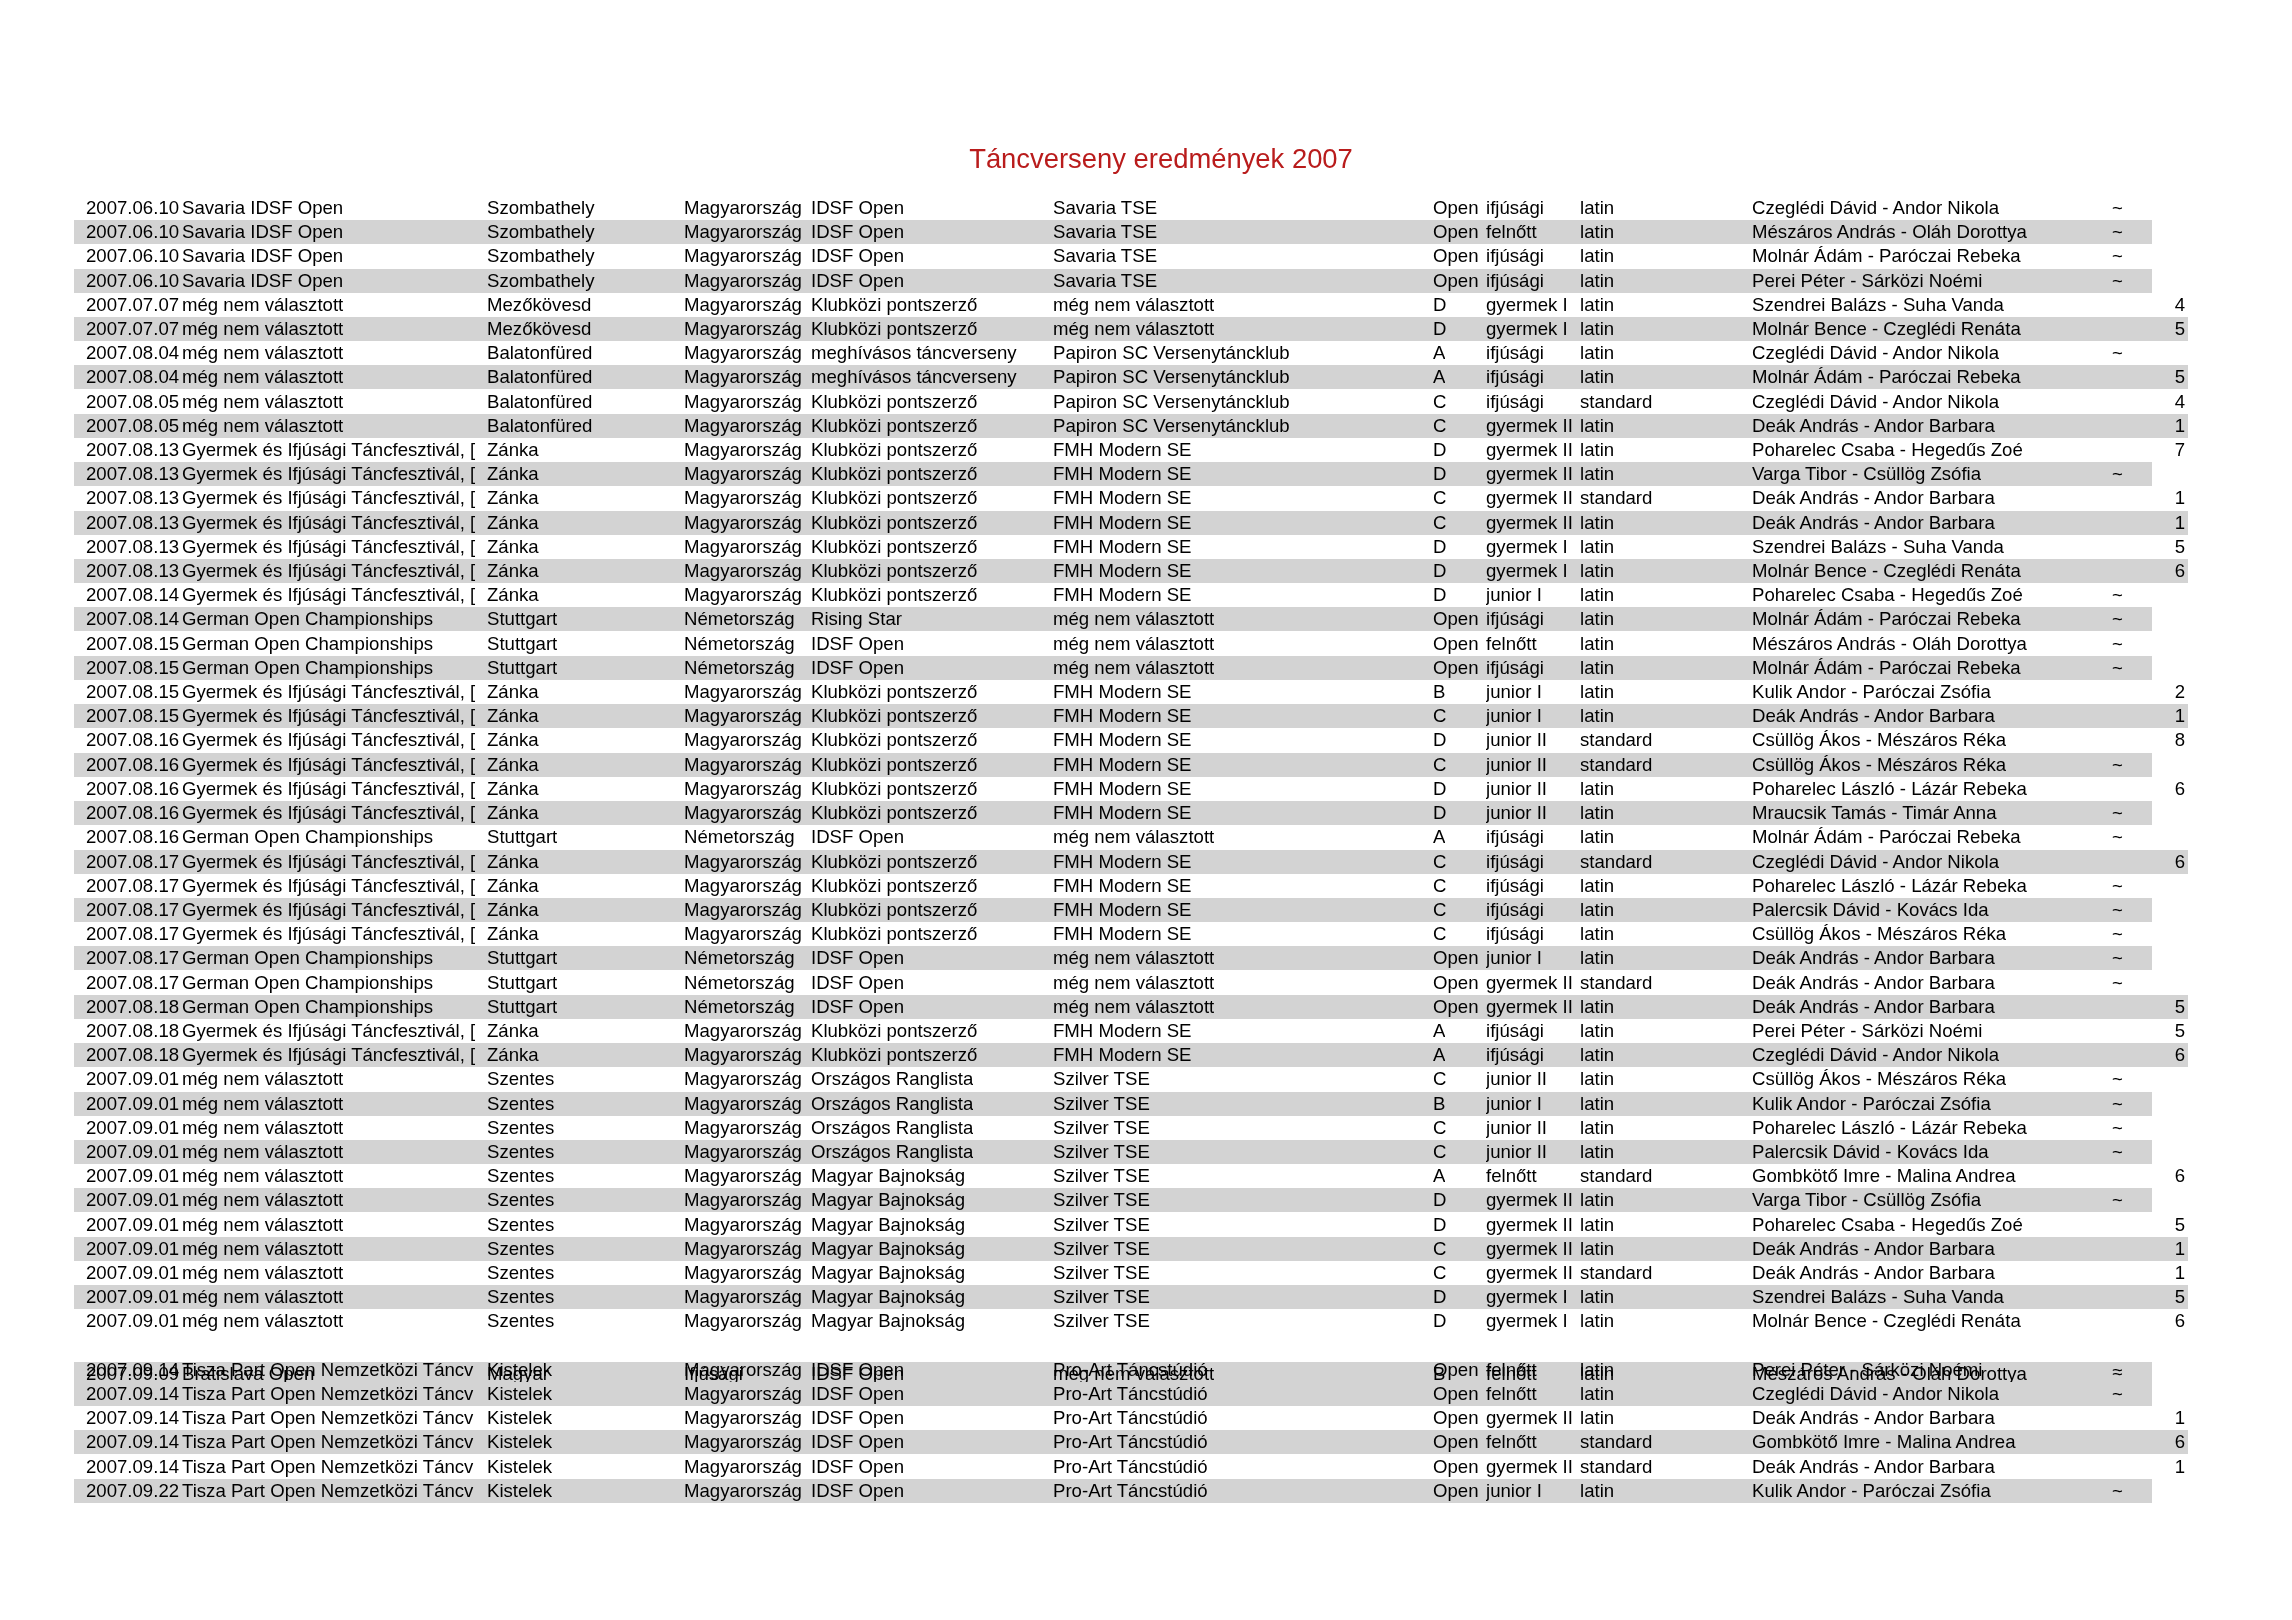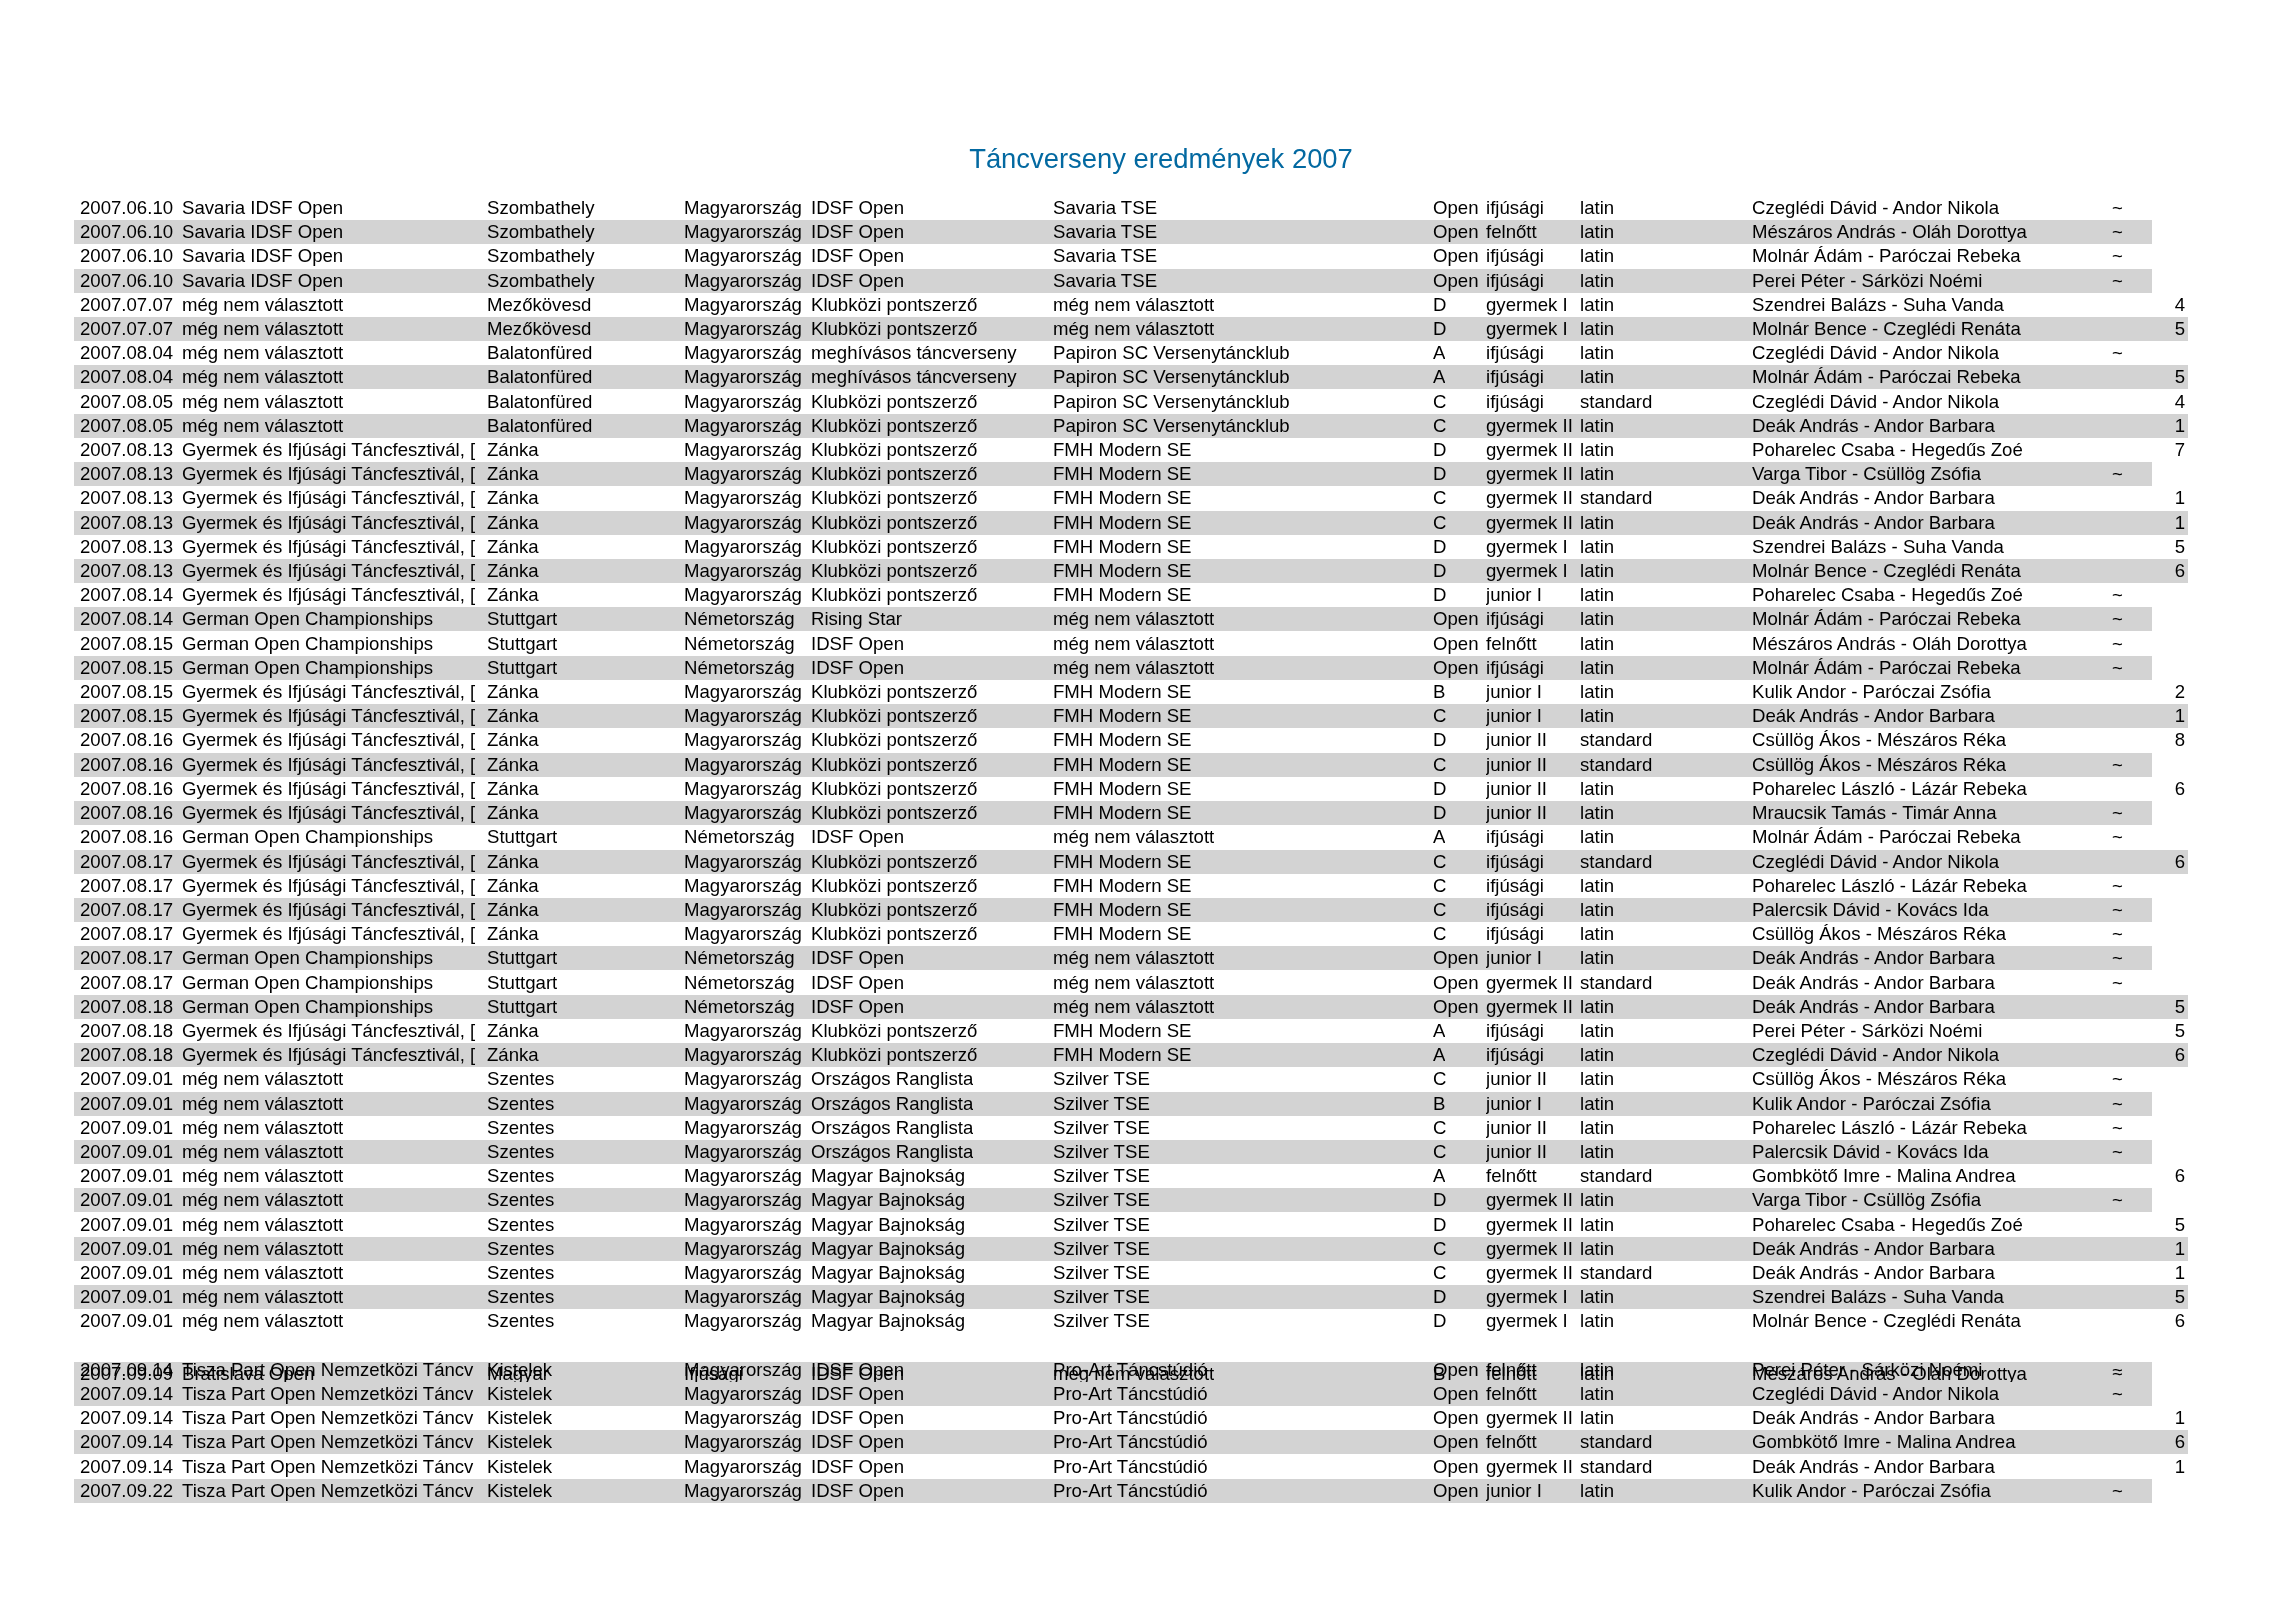--- a/index.html
+++ b/index.html
@@ -6,33 +6,33 @@
   body {
     width:2293px; height:1620px;
     background:#ffffff; position:relative;
     font-family:"Liberation Sans", sans-serif;
     color:#000;
     overflow:hidden;
   }
   .title {
     position:absolute; top:143px; left:1161px;
     transform:translateX(-50%);
-    font-size:27.4px; white-space:nowrap; color:#0369a1;
+    font-size:27.4px; white-space:nowrap; color:#b91c1c;
   }
   .table {
     position:absolute; left:74px; top:196px;
     width:2117px; height:1309px; font-size:18.6px;
   }
   .row {
     position:absolute; left:0; width:2078px; height:24px;
     line-height:24px; white-space:nowrap;
   }
   .row.stripe { background:#d3d3d3; }
   .c { position:absolute; top:0; height:100%; overflow:hidden; }
-  .c-date    { left:6px; }
+  .c-date    { left:12px; }
   .c-name    { left:108px; width:306px; }
   .c-city    { left:413px; }
   .c-country { left:610px; }
   .c-type    { left:737px; }
   .c-org     { left:979px; }
   .c-class   { left:1359px; }
   .c-age     { left:1412px; width:93px; }
   .c-style   { left:1506px; }
   .c-couple  { left:1678px; }
   .c-tilde   { left:2038px; }

